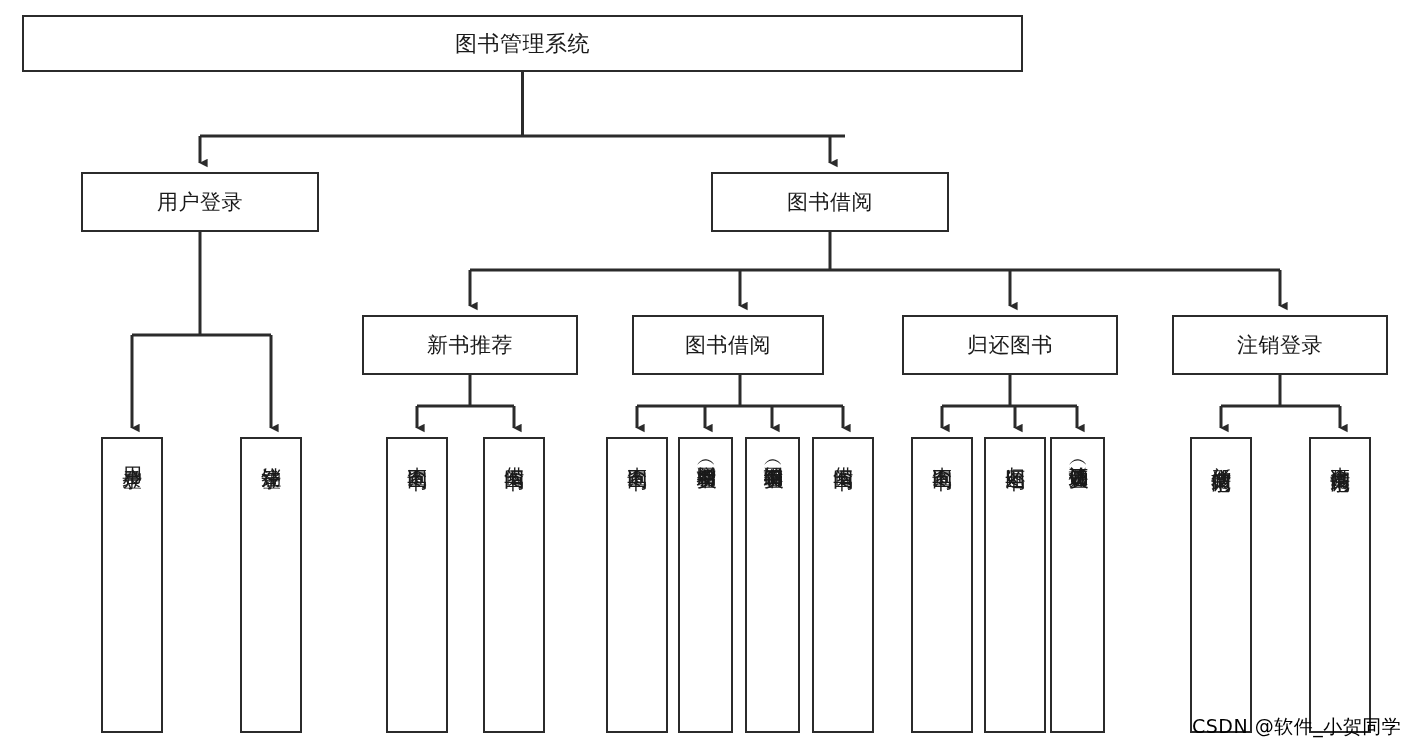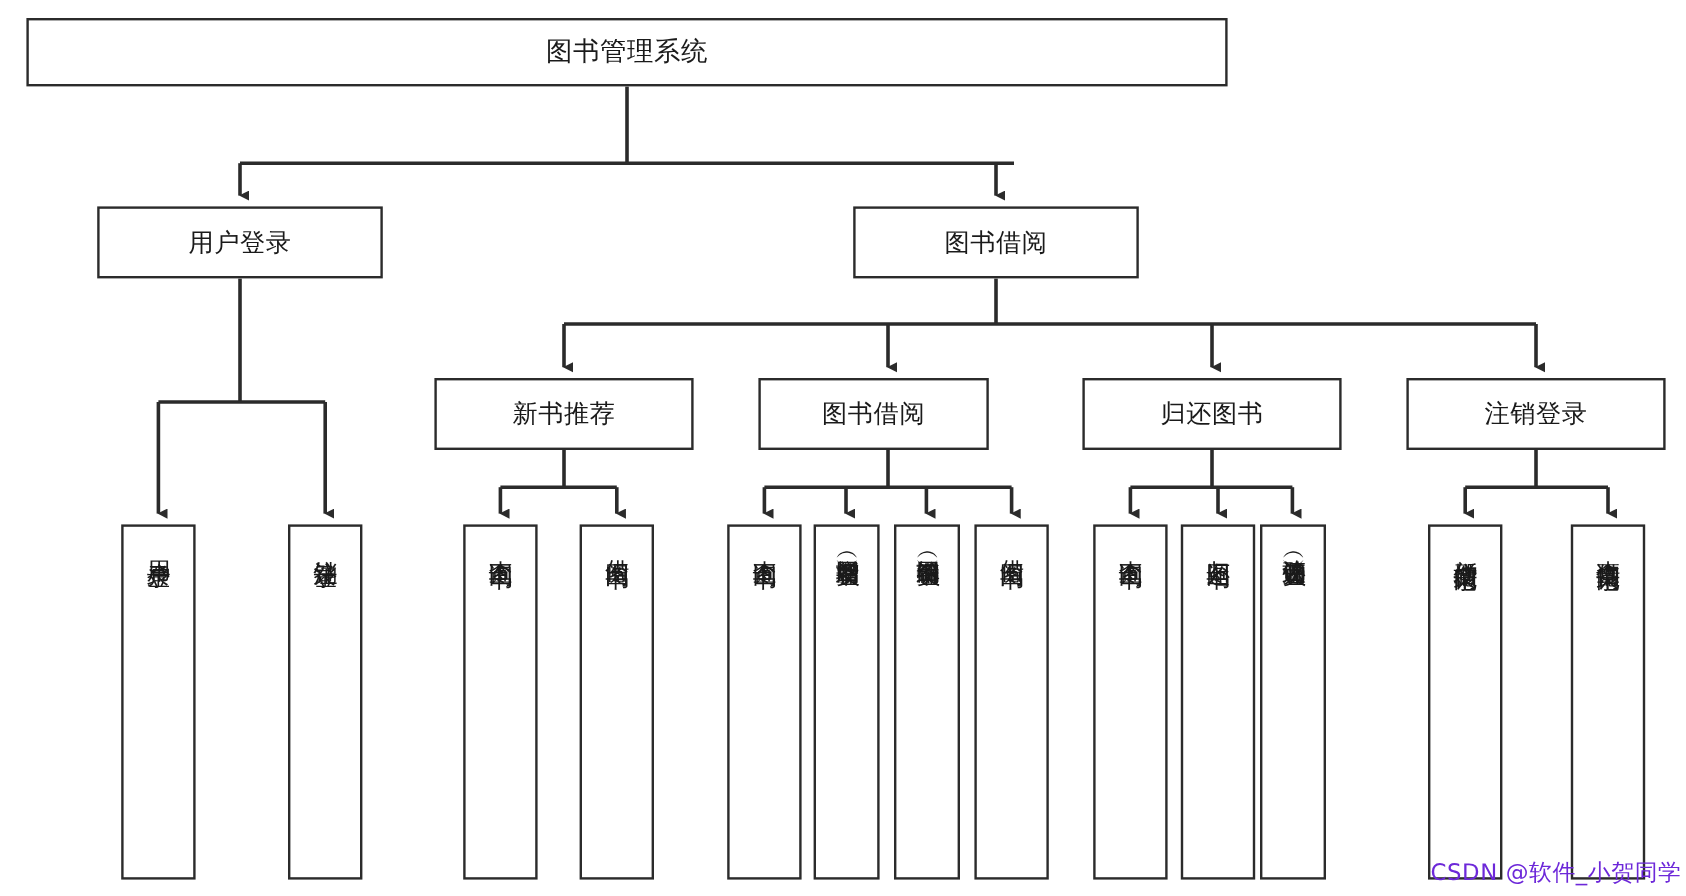--- a/index.html
+++ b/index.html
@@ -56,21 +56,21 @@
     font-size: 20px;
     line-height: 1.28;
     letter-spacing: 1.5px;
     white-space: nowrap;
   }
   .node.root .label { font-size: 22px; }
   .node.vertical.tall-text .label { font-size: 19.5px; letter-spacing: 0.5px; }
   .watermark {
     position: absolute;
     font-size: 19px;
-    color: #6d28d9;
+    color: #000000;
     white-space: nowrap;
     letter-spacing: 0.5px;
     font-family: "DejaVu Sans", "Liberation Sans", sans-serif;
   }
 </style>
 </head>
 <body>
 
 <div id="diagram-root">
 

